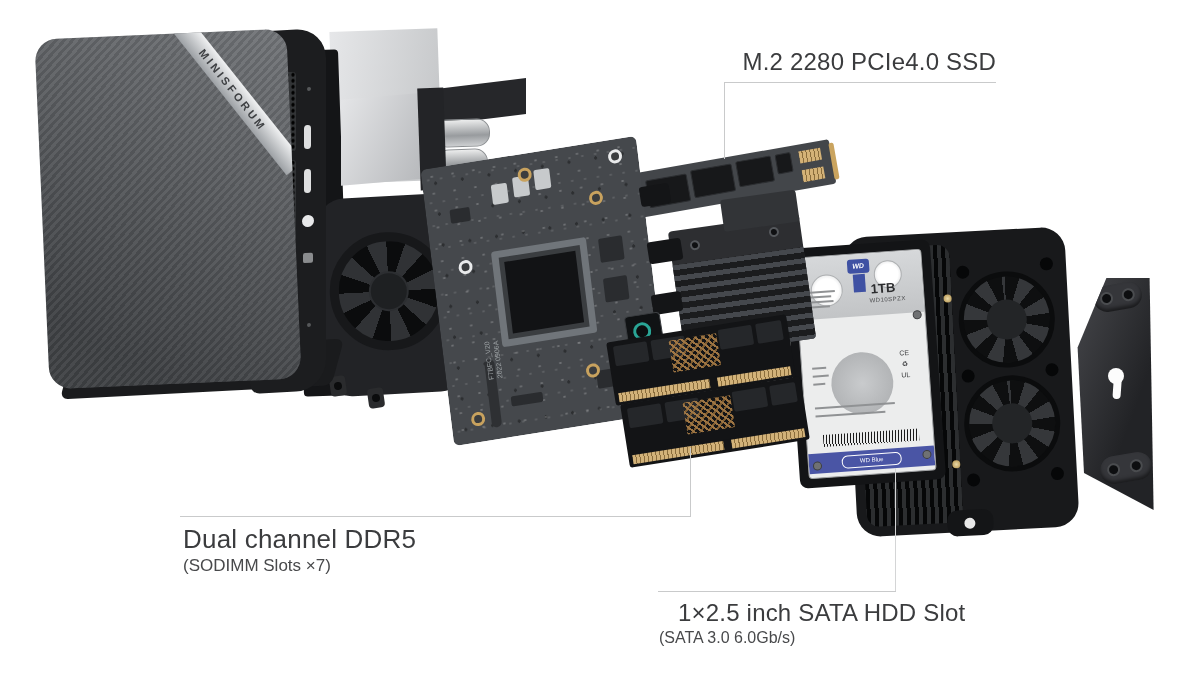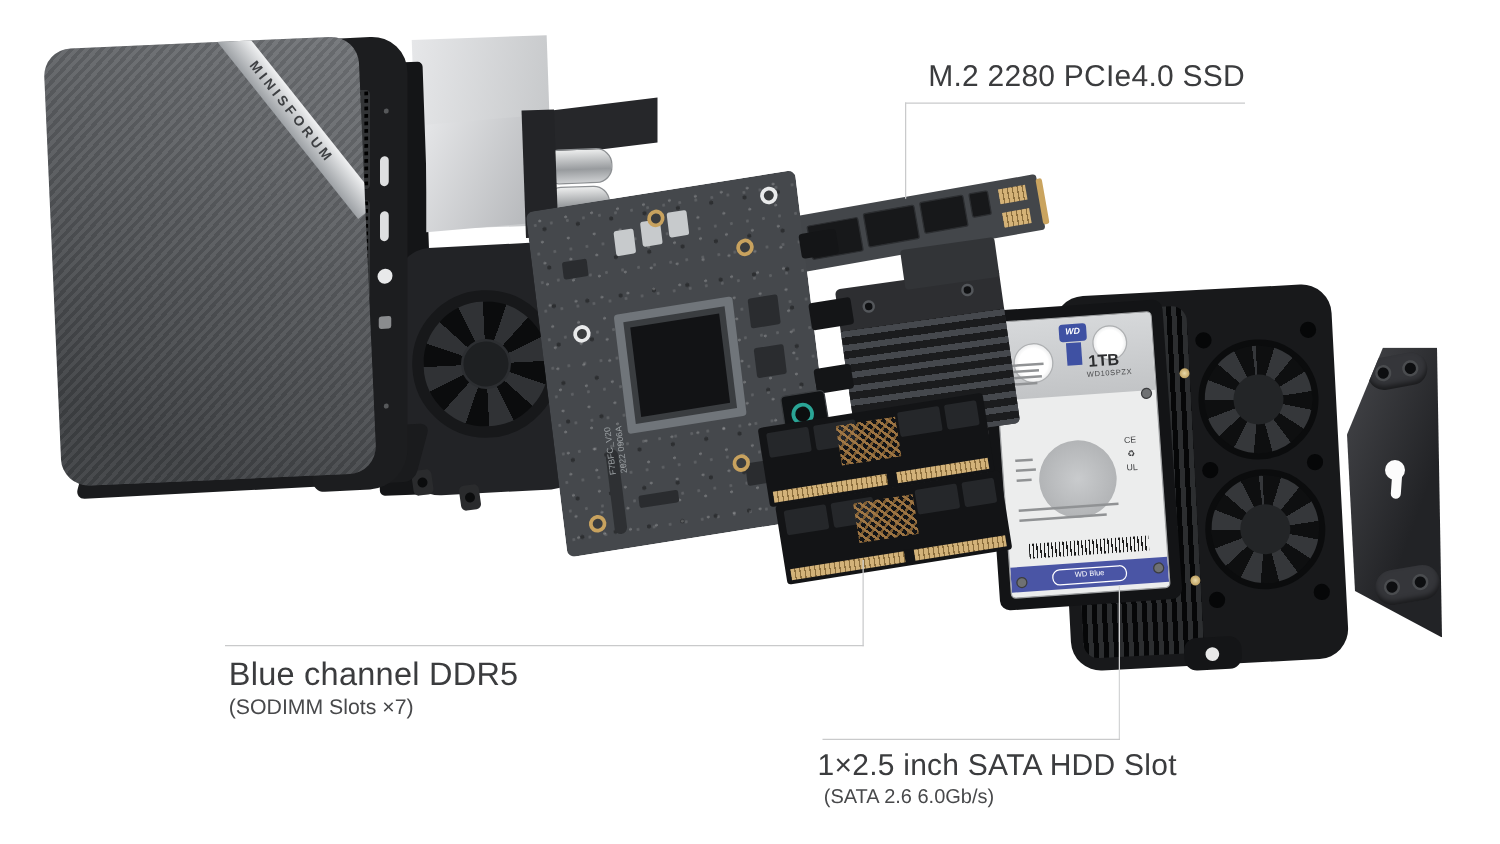--- a/index.html
+++ b/index.html
@@ -347,21 +347,21 @@
       <span class="brand-text">MINISFORUM</span>
     </div>
   </div>
 
   <div class="co-label" style="left:724px;top:48px;width:272px;text-align:right;">M.2 2280 PCIe4.0 SSD</div>
   <div class="callout-line" style="left:724px;top:82px;width:272px;height:1px;"></div>
   <div class="callout-line" style="left:724px;top:82px;width:1px;height:77px;"></div>
 
   <div class="callout-line" style="left:690px;top:448px;width:1px;height:69px;"></div>
   <div class="callout-line" style="left:180px;top:516px;width:511px;height:1px;"></div>
-  <div class="co-label" style="left:183px;top:524px;font-size:26px;">Blue channel DDR5</div>
+  <div class="co-label" style="left:183px;top:524px;font-size:26px;">Dual channel DDR5</div>
   <div class="co-sub" style="left:183px;top:556px;font-size:17px;">(SODIMM Slots ×7)</div>
 
   <div class="callout-line" style="left:895px;top:468px;width:1px;height:124px;background:#d4d5d6;"></div>
   <div class="callout-line" style="left:658px;top:591px;width:238px;height:1px;"></div>
-  <div class="co-label" style="left:654px;top:599px;">1×2.5 inch SATA HDD Slot</div>
-  <div class="co-sub" style="left:659px;top:629px;">(SATA 2.6 6.0Gb/s)</div>
+  <div class="co-label" style="left:678px;top:599px;">1×2.5 inch SATA HDD Slot</div>
+  <div class="co-sub" style="left:659px;top:629px;">(SATA 3.0 6.0Gb/s)</div>
 
 </div>
 
 </body></html>

